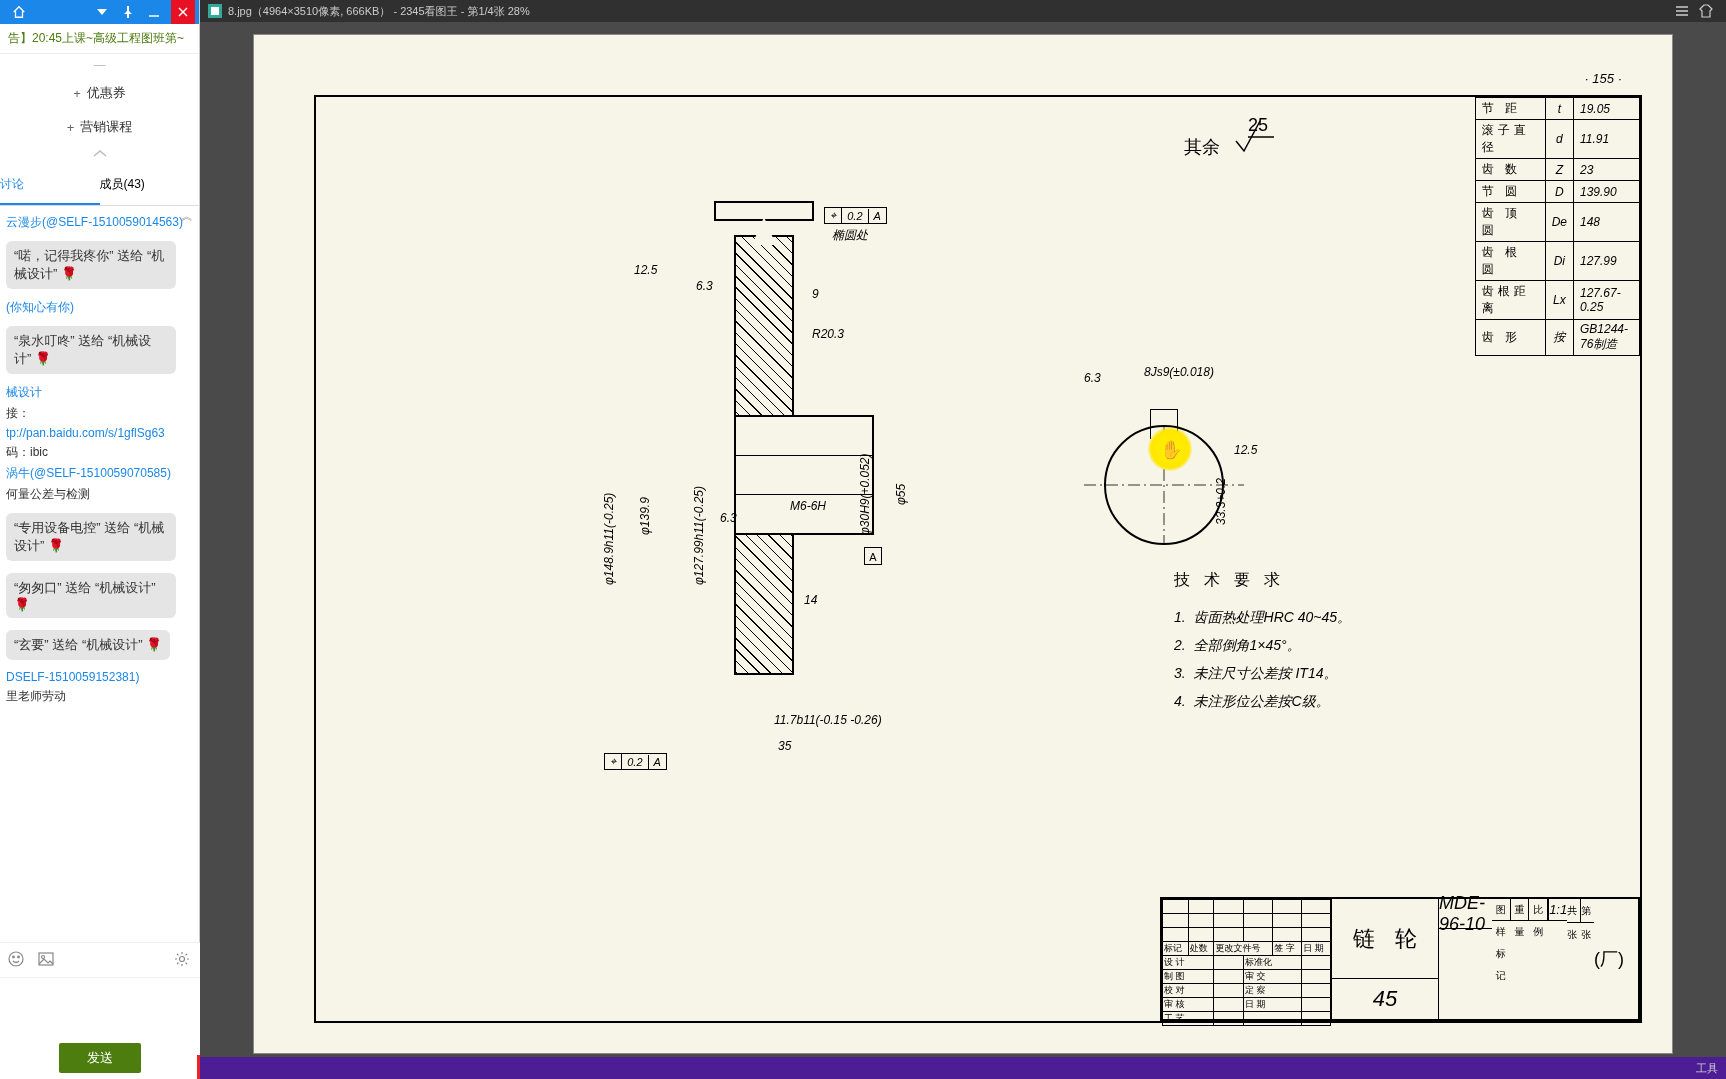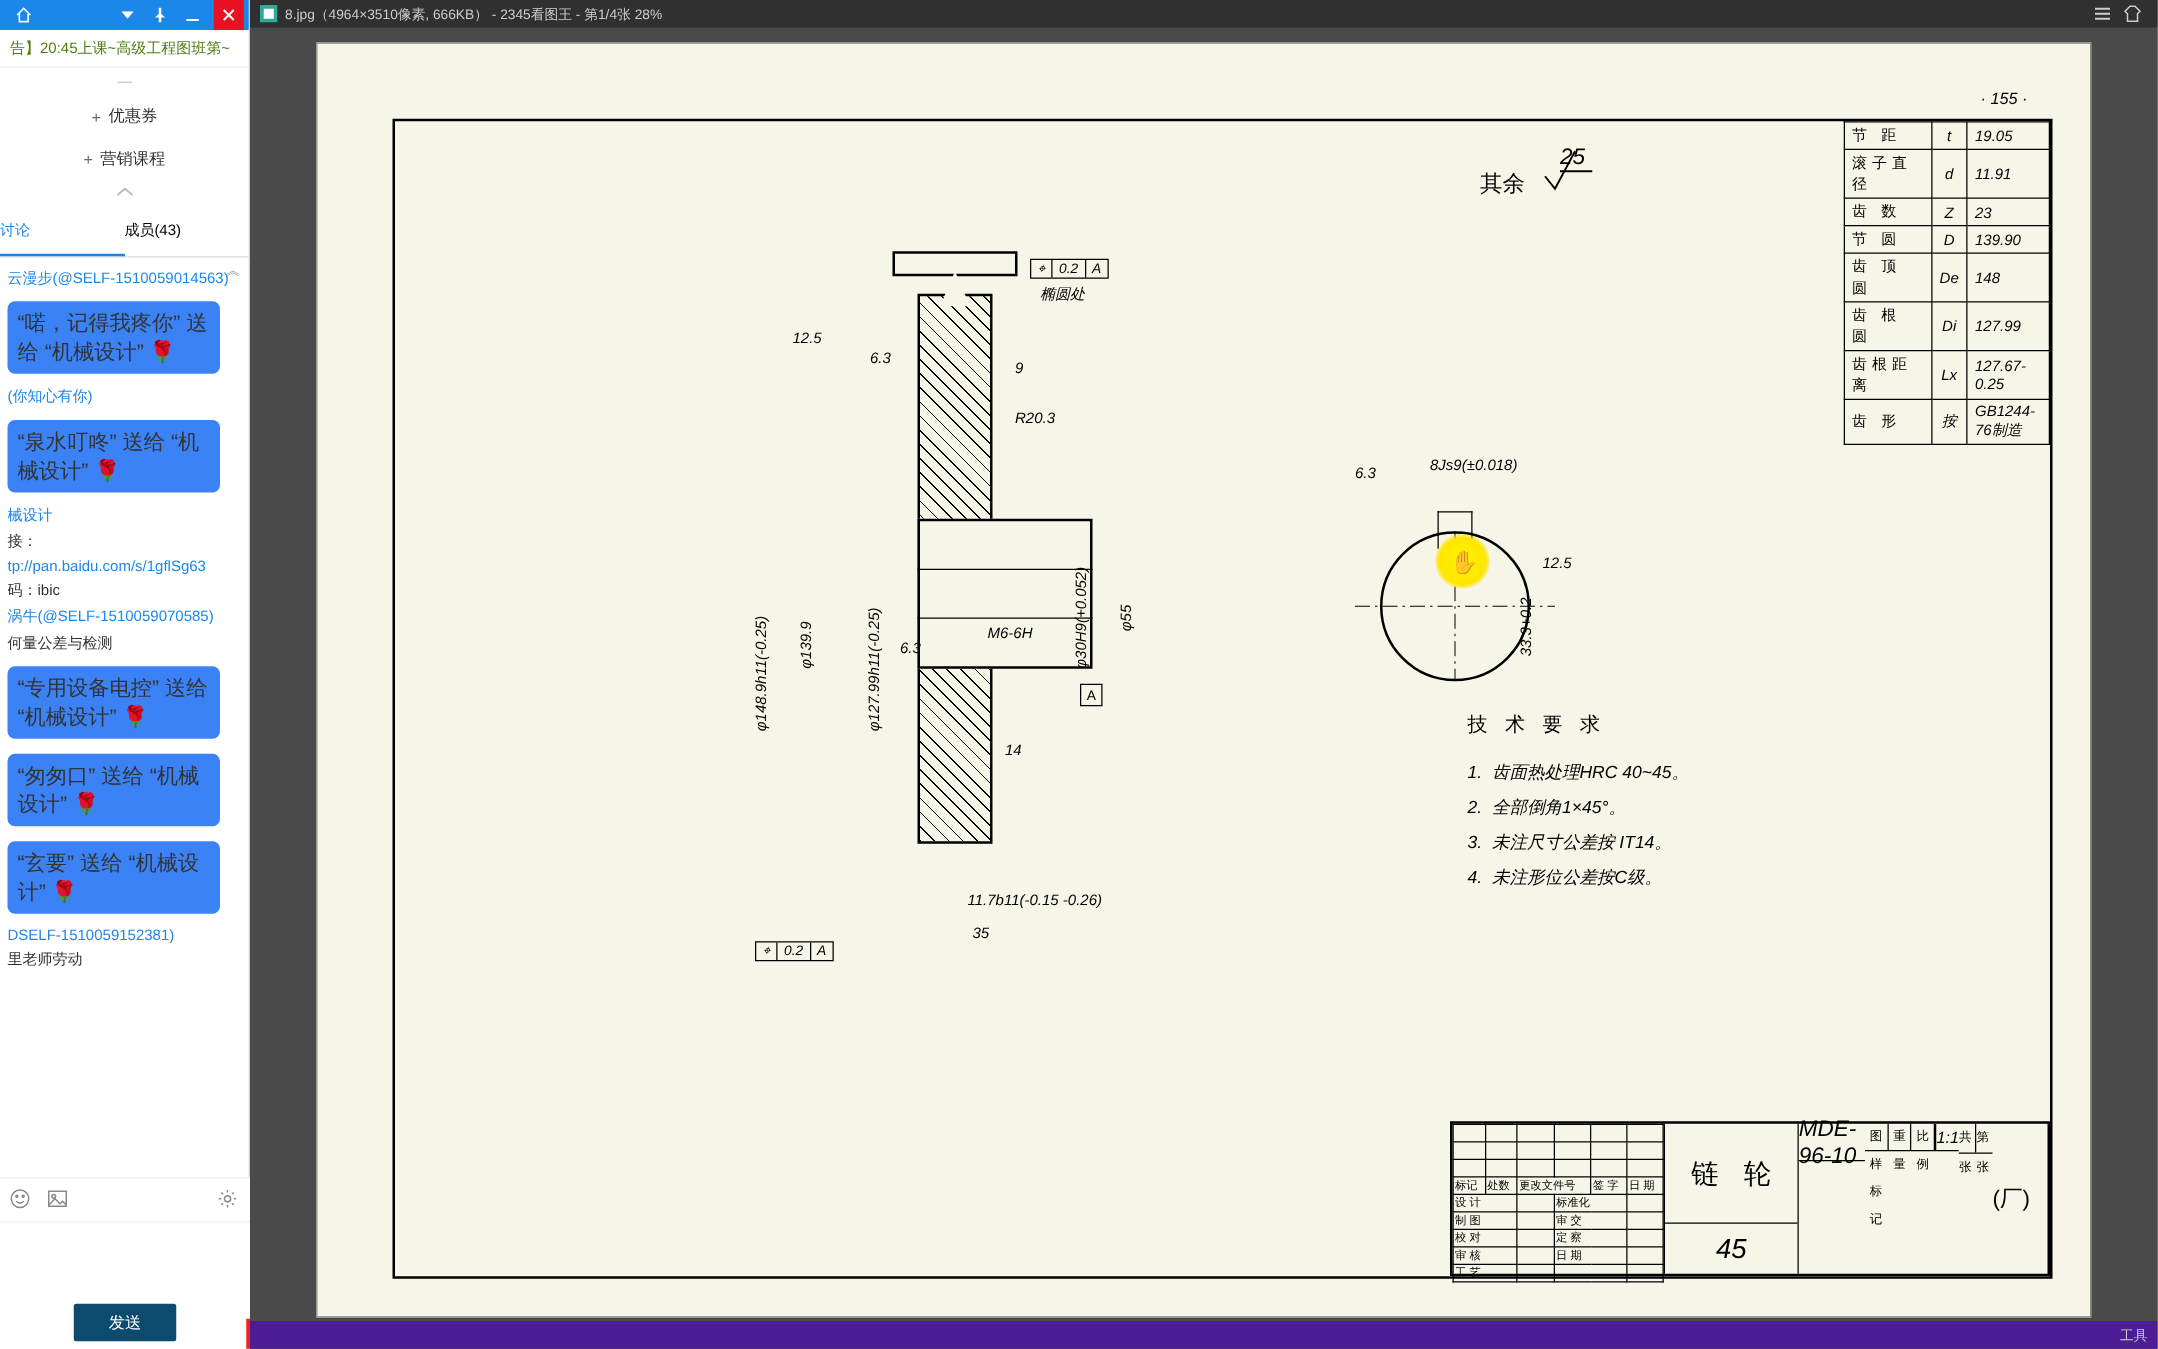--- a/index.html
+++ b/index.html
@@ -89,25 +89,25 @@
 }
 .chat-link {
   color: #1b87e8;
   font-size: 12px;
   word-break: break-all;
   display: block;
   margin: 4px 0;
   cursor: pointer;
 }
 .chat-bubble {
-  background: #3b82f6;
+  background: #e5e5e5;
   border-radius: 6px;
   padding: 6px 8px;
   margin: 6px 0;
-  font-size: 17px;
+  font-size: 13px;
   color: #333;
   display: inline-block;
   max-width: 170px;
 }
 .chat-text {
   font-size: 12px;
   color: #333;
   margin: 4px 0;
 }
 .chat-footer {
@@ -131,21 +131,21 @@
 }
 .input-area {
   height: 60px;
   border-top: 1px solid #f0f0f0;
 }
 .send-row {
   text-align: center;
   padding: 6px;
 }
 .send-btn {
-  background: #0c4a6e;
+  background: #4d7c0f;
   color: #fff;
   border: none;
   padding: 6px 28px;
   border-radius: 2px;
   font-size: 13px;
   cursor: pointer;
 }
 
 .viewer-app {
   position: absolute;
@@ -221,21 +221,20 @@
 .param-table td.val { width: 66px; text-align: left; font-style: italic; }
 .qiyu {
   position: absolute;
   top: 100px; left: 930px;
   font-size: 18px;
 }
 .tri25 {
   position: absolute;
   top: 84px; left: 980px;
   font-size: 18px;
-  font-style: italic;
 }
 
 .main-view {
   position: absolute;
   left: 180px; top: 170px;
   width: 560px; height: 560px;
 }
 .hatch-body {
   position: absolute;
   left: 300px; top: 30px;

